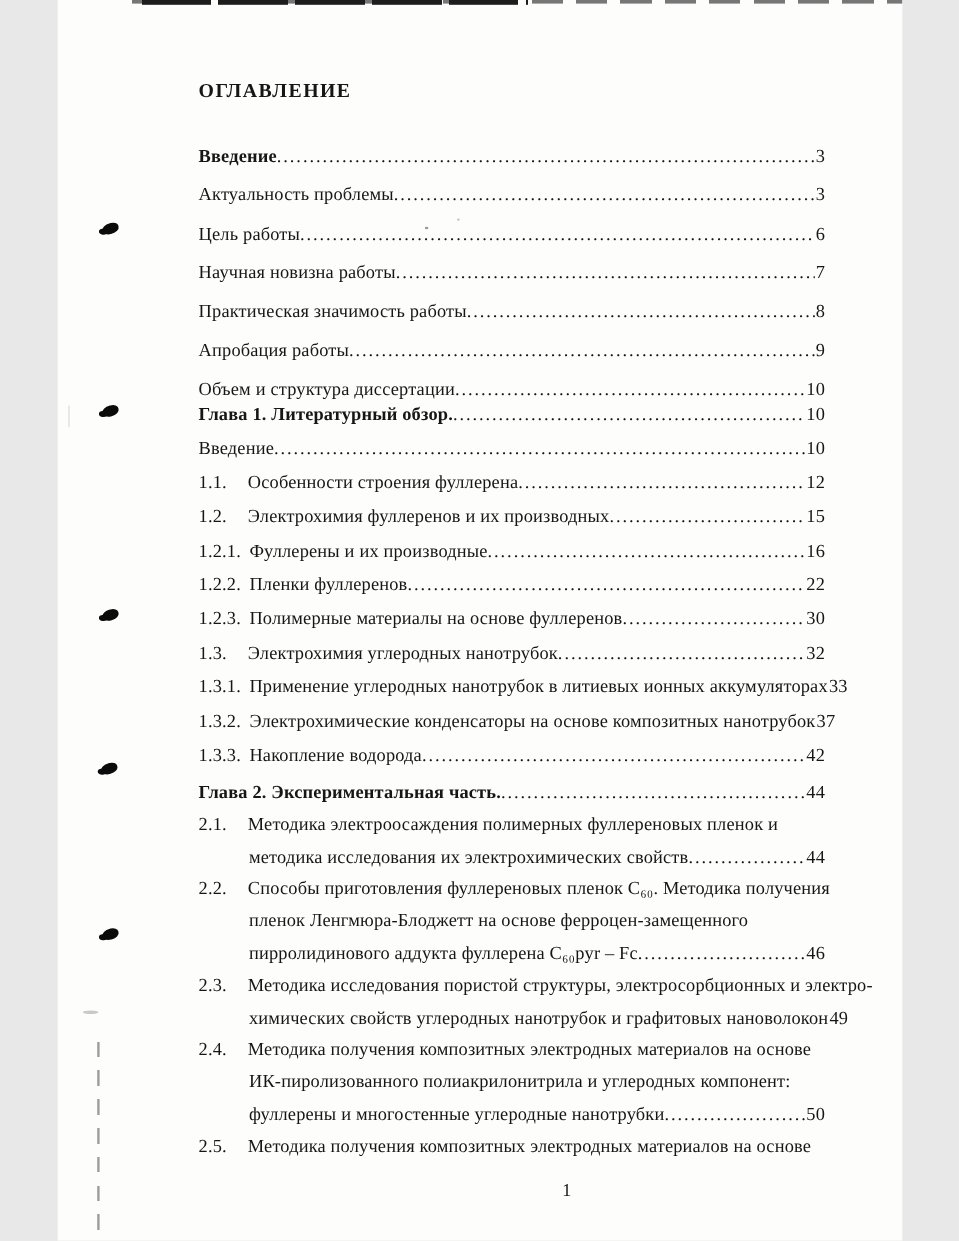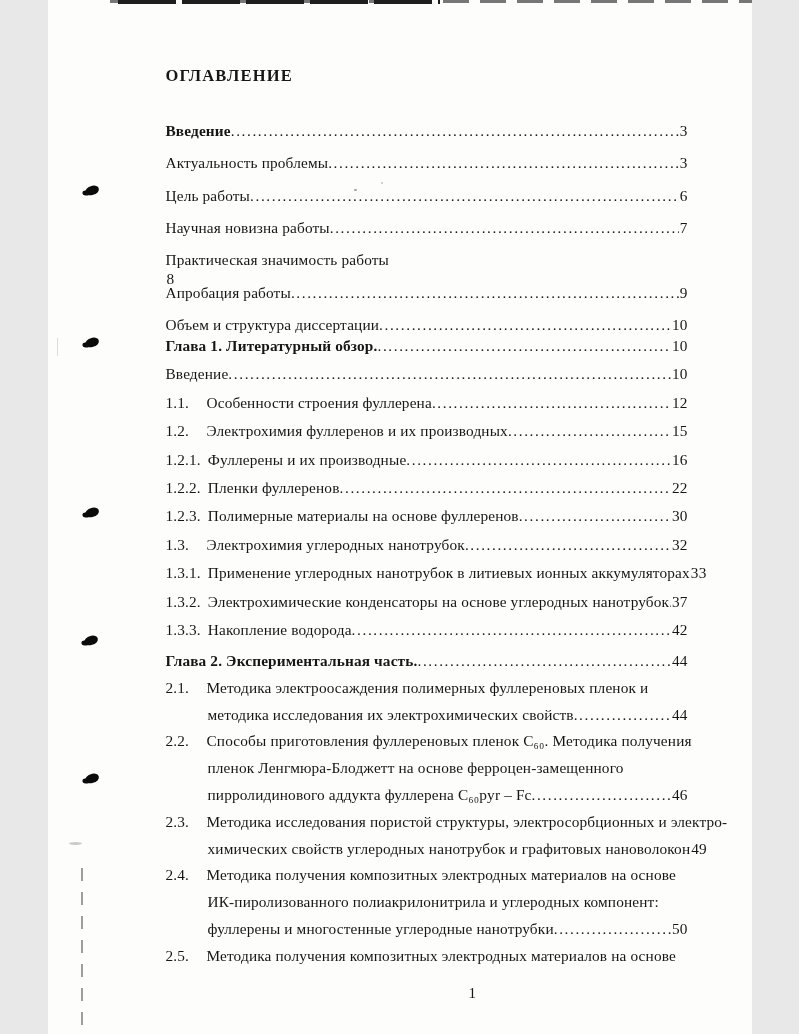--- a/index.html
+++ b/index.html
@@ -110,21 +110,21 @@
     <span class="txt">Цель работы</span>
     <span class="leader"></span>
     <span class="pg">6</span>
   </div>
       <div class="row" style="top: 217.9px;">
 
     <span class="txt">Научная новизна работы</span>
     <span class="leader"></span>
     <span class="pg">7</span>
   </div>
-      <div class="row" style="top: 250.2px; flex-direction: column;">
+      <div class="row" style="top: 250.2px;">
 
     <span class="txt">Практическая значимость работы</span>
     <span class="leader"></span>
     <span class="pg">8</span>
   </div>
       <div class="row" style="top: 282.5px; text-align: right;">
 
     <span class="txt">Апробация работы</span>
     <span class="leader"></span>
     <span class="pg">9</span>
@@ -184,21 +184,21 @@
     <span class="pg">32</span>
   </div>
       <div class="row" style="top: 563.2px;">
     <span class="num">1.3.1.</span>
     <span class="txt">Применение углеродных нанотрубок в литиевых ионных аккумуляторах</span>
     <span class="leader"></span>
     <span class="pg">33</span>
   </div>
       <div class="row" style="top: 591.6px;">
     <span class="num">1.3.2.</span>
-    <span class="txt">Электрохимические конденсаторы на основе углеродных нанотрубок</span>
+    <span class="txt">Электрохимические конденсаторы на основе композитных нанотрубок</span>
     <span class="leader"></span>
     <span class="pg">37</span>
   </div>
       <div class="row" style="top: 620px;">
     <span class="num">1.3.3.</span>
     <span class="txt">Накопление водорода</span>
     <span class="leader"></span>
     <span class="pg">42</span>
   </div>
       <div class="row bold" style="top: 651px;">

